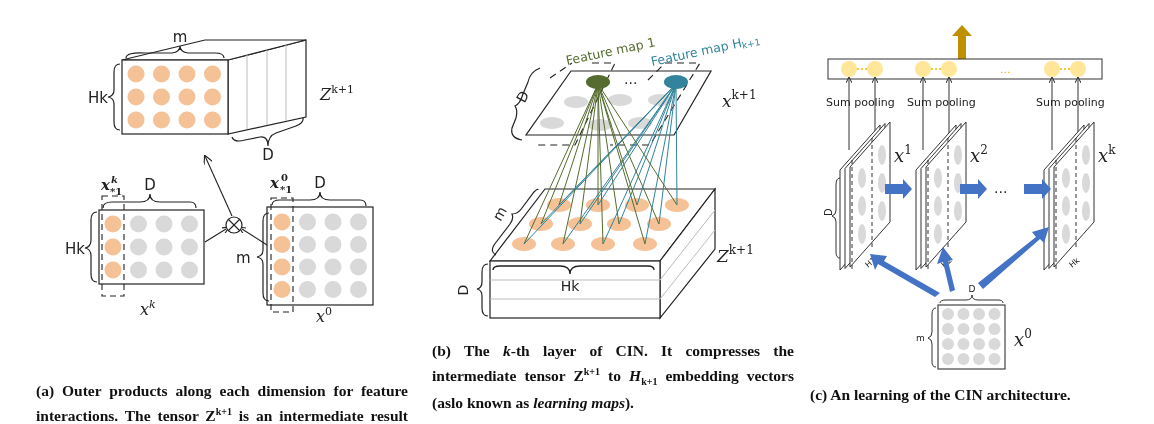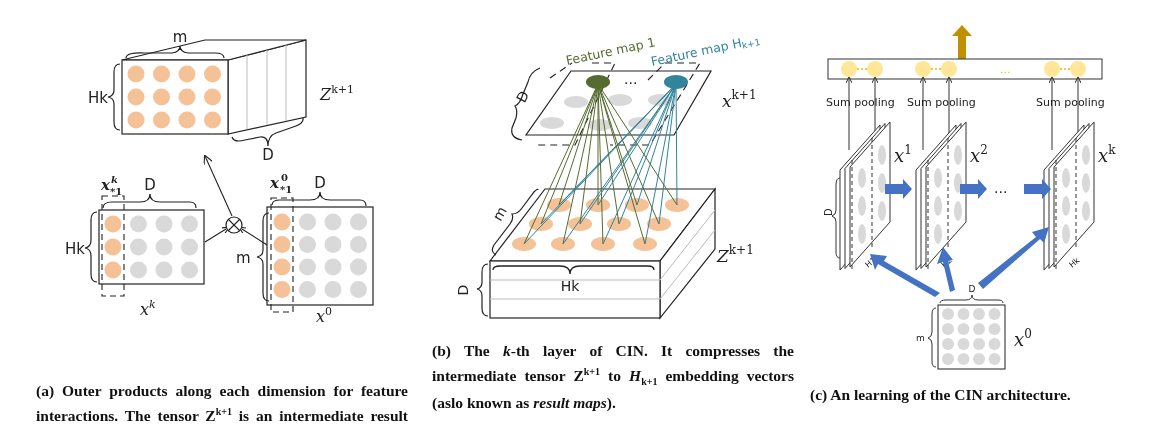--- a/index.html
+++ b/index.html
@@ -319,14 +319,14 @@
       <path d="M936,308 Q932,308 932,314 L932,332 Q932,337 928,338 Q932,339 932,344 L932,362 Q932,367 936,367" fill="none" stroke="#333" stroke-width="1"></path>
       <text x="916" y="341" font-size="9" class="lbl">m</text>
       <text x="1014" y="346" font-size="18" class="math"><tspan>x</tspan><tspan dy="-8" font-size="12" font-style="normal">0</tspan></text>
     </g>
     <text x="832" y="216" font-size="10" class="lbl" transform="rotate(-90 832 216)">D</text>
     <path d="M840,178 Q836,178 836,185 L836,210 Q836,215 832,216 Q836,217 836,222 L836,252 Q836,258 840,258" fill="none" stroke="#333" stroke-width="1"></path>
   </g>
 </svg>
 
 <div class="caption cap-a"><span>(a) Outer products along each dimension for feature interactions. The tensor Z</span><sup>k+1</sup><span> is an intermediate result for further learning.</span></div>
-<div class="caption cap-b"><span>(b) The </span><i>k</i><span>-th layer of CIN. It compresses the intermediate tensor Z</span><sup>k+1</sup><span> to </span><i>H</i><sub>k+1</sub><span> embedding vectors (aslo known as </span><i>result maps</i><span>).</span></div>
+<div class="caption cap-b"><span>(b) The </span><i>k</i><span>-th layer of CIN. It compresses the intermediate tensor Z</span><sup>k+1</sup><span> to </span><i>H</i><sub>k+1</sub><span> embedding vectors (aslo known as </span><i>learning maps</i><span>).</span></div>
 <div class="caption cap-c">(c) An learning of the CIN architecture.</div>
 
 </body></html>

